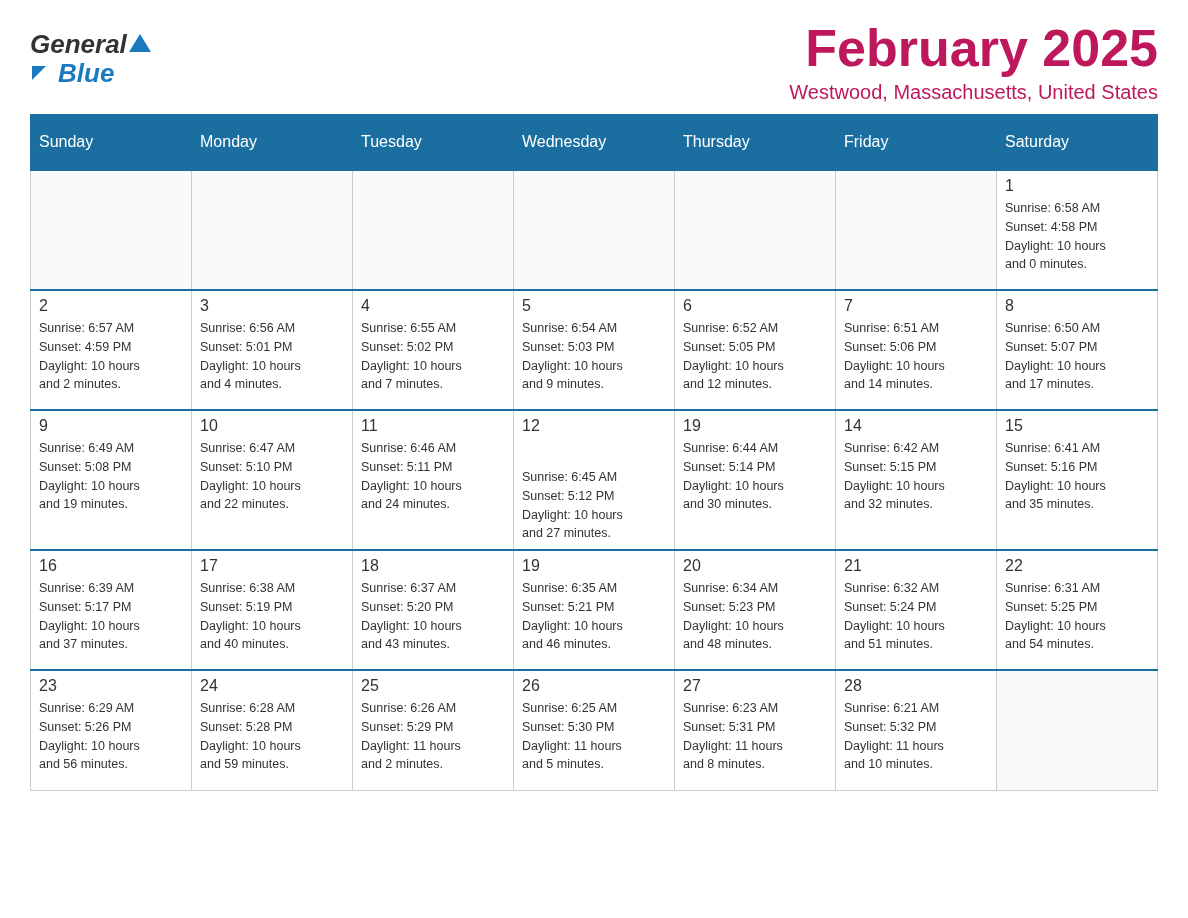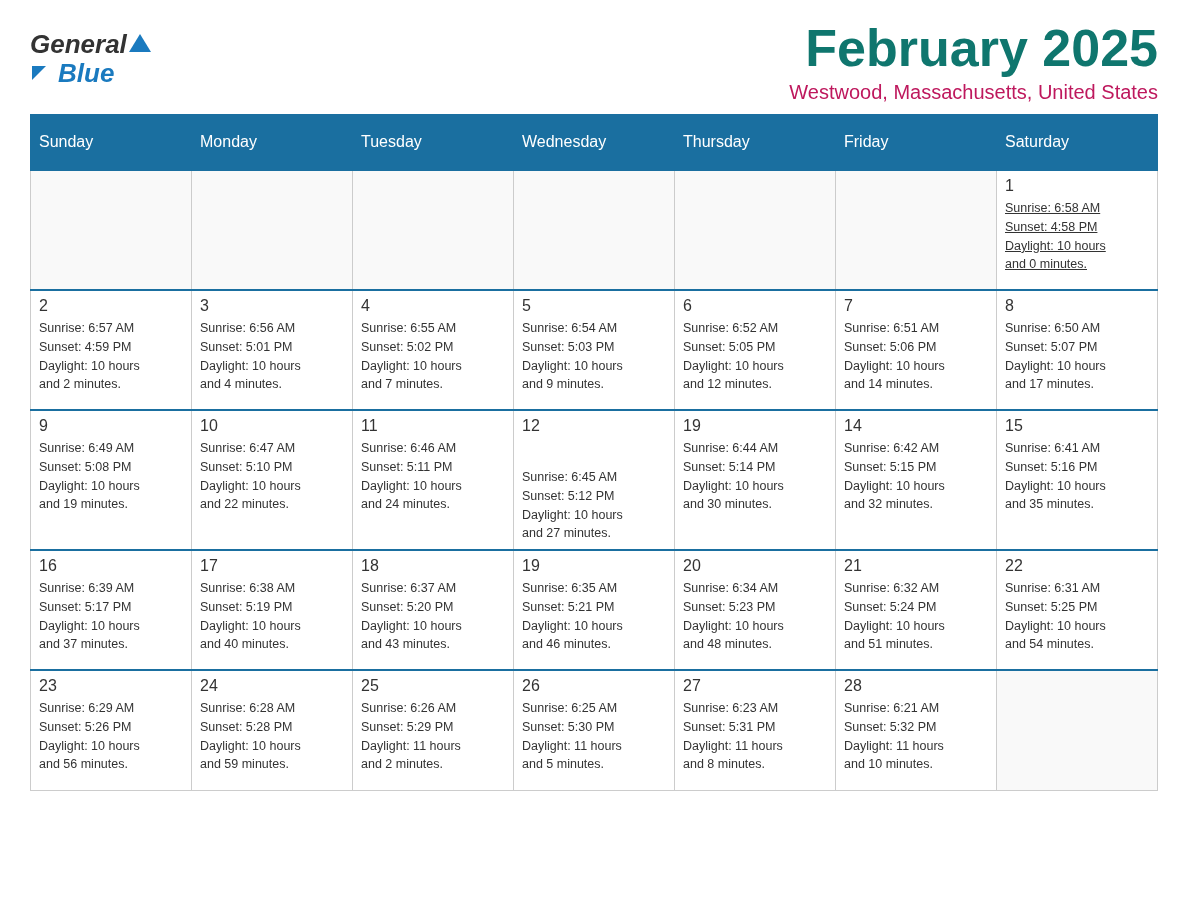--- a/index.html
+++ b/index.html
@@ -31,21 +31,21 @@
       font-size: 26px;
       font-weight: bold;
       color: #1a7abf;
     }
     .title-section {
       text-align: right;
     }
     .month-title {
       font-size: 52px;
       font-weight: bold;
-      color: #0f766e;
+      color: #be185d;
       line-height: 1.1;
     }
     .location-subtitle {
       font-size: 20px;
       color: #be185d;
       margin-top: 4px;
     }
     .calendar-table {
       width: 100%;
       border-collapse: collapse;
@@ -126,21 +126,21 @@
   <tbody id="calendar-body">
   <tr class="week-row">
         <td class="empty-cell"></td>
         <td class="empty-cell"></td>
         <td class="empty-cell"></td>
         <td class="empty-cell"></td>
         <td class="empty-cell"></td>
         <td class="empty-cell"></td>
         <td>
           <span class="day-number">1</span>
-          <div class="day-info" style="white-space: pre-line; text-decoration: underline;">Sunrise: 6:58 AM
+          <div class="day-info" style="white-space: pre-line;">Sunrise: 6:58 AM
 Sunset: 4:58 PM
 Daylight: 10 hours
 and 0 minutes.</div>
         </td>
       </tr>
       <tr class="week-row">
         <td>
           <span class="day-number">2</span>
           <div class="day-info" style="white-space: pre-line;">Sunrise: 6:57 AM
 Sunset: 4:59 PM

